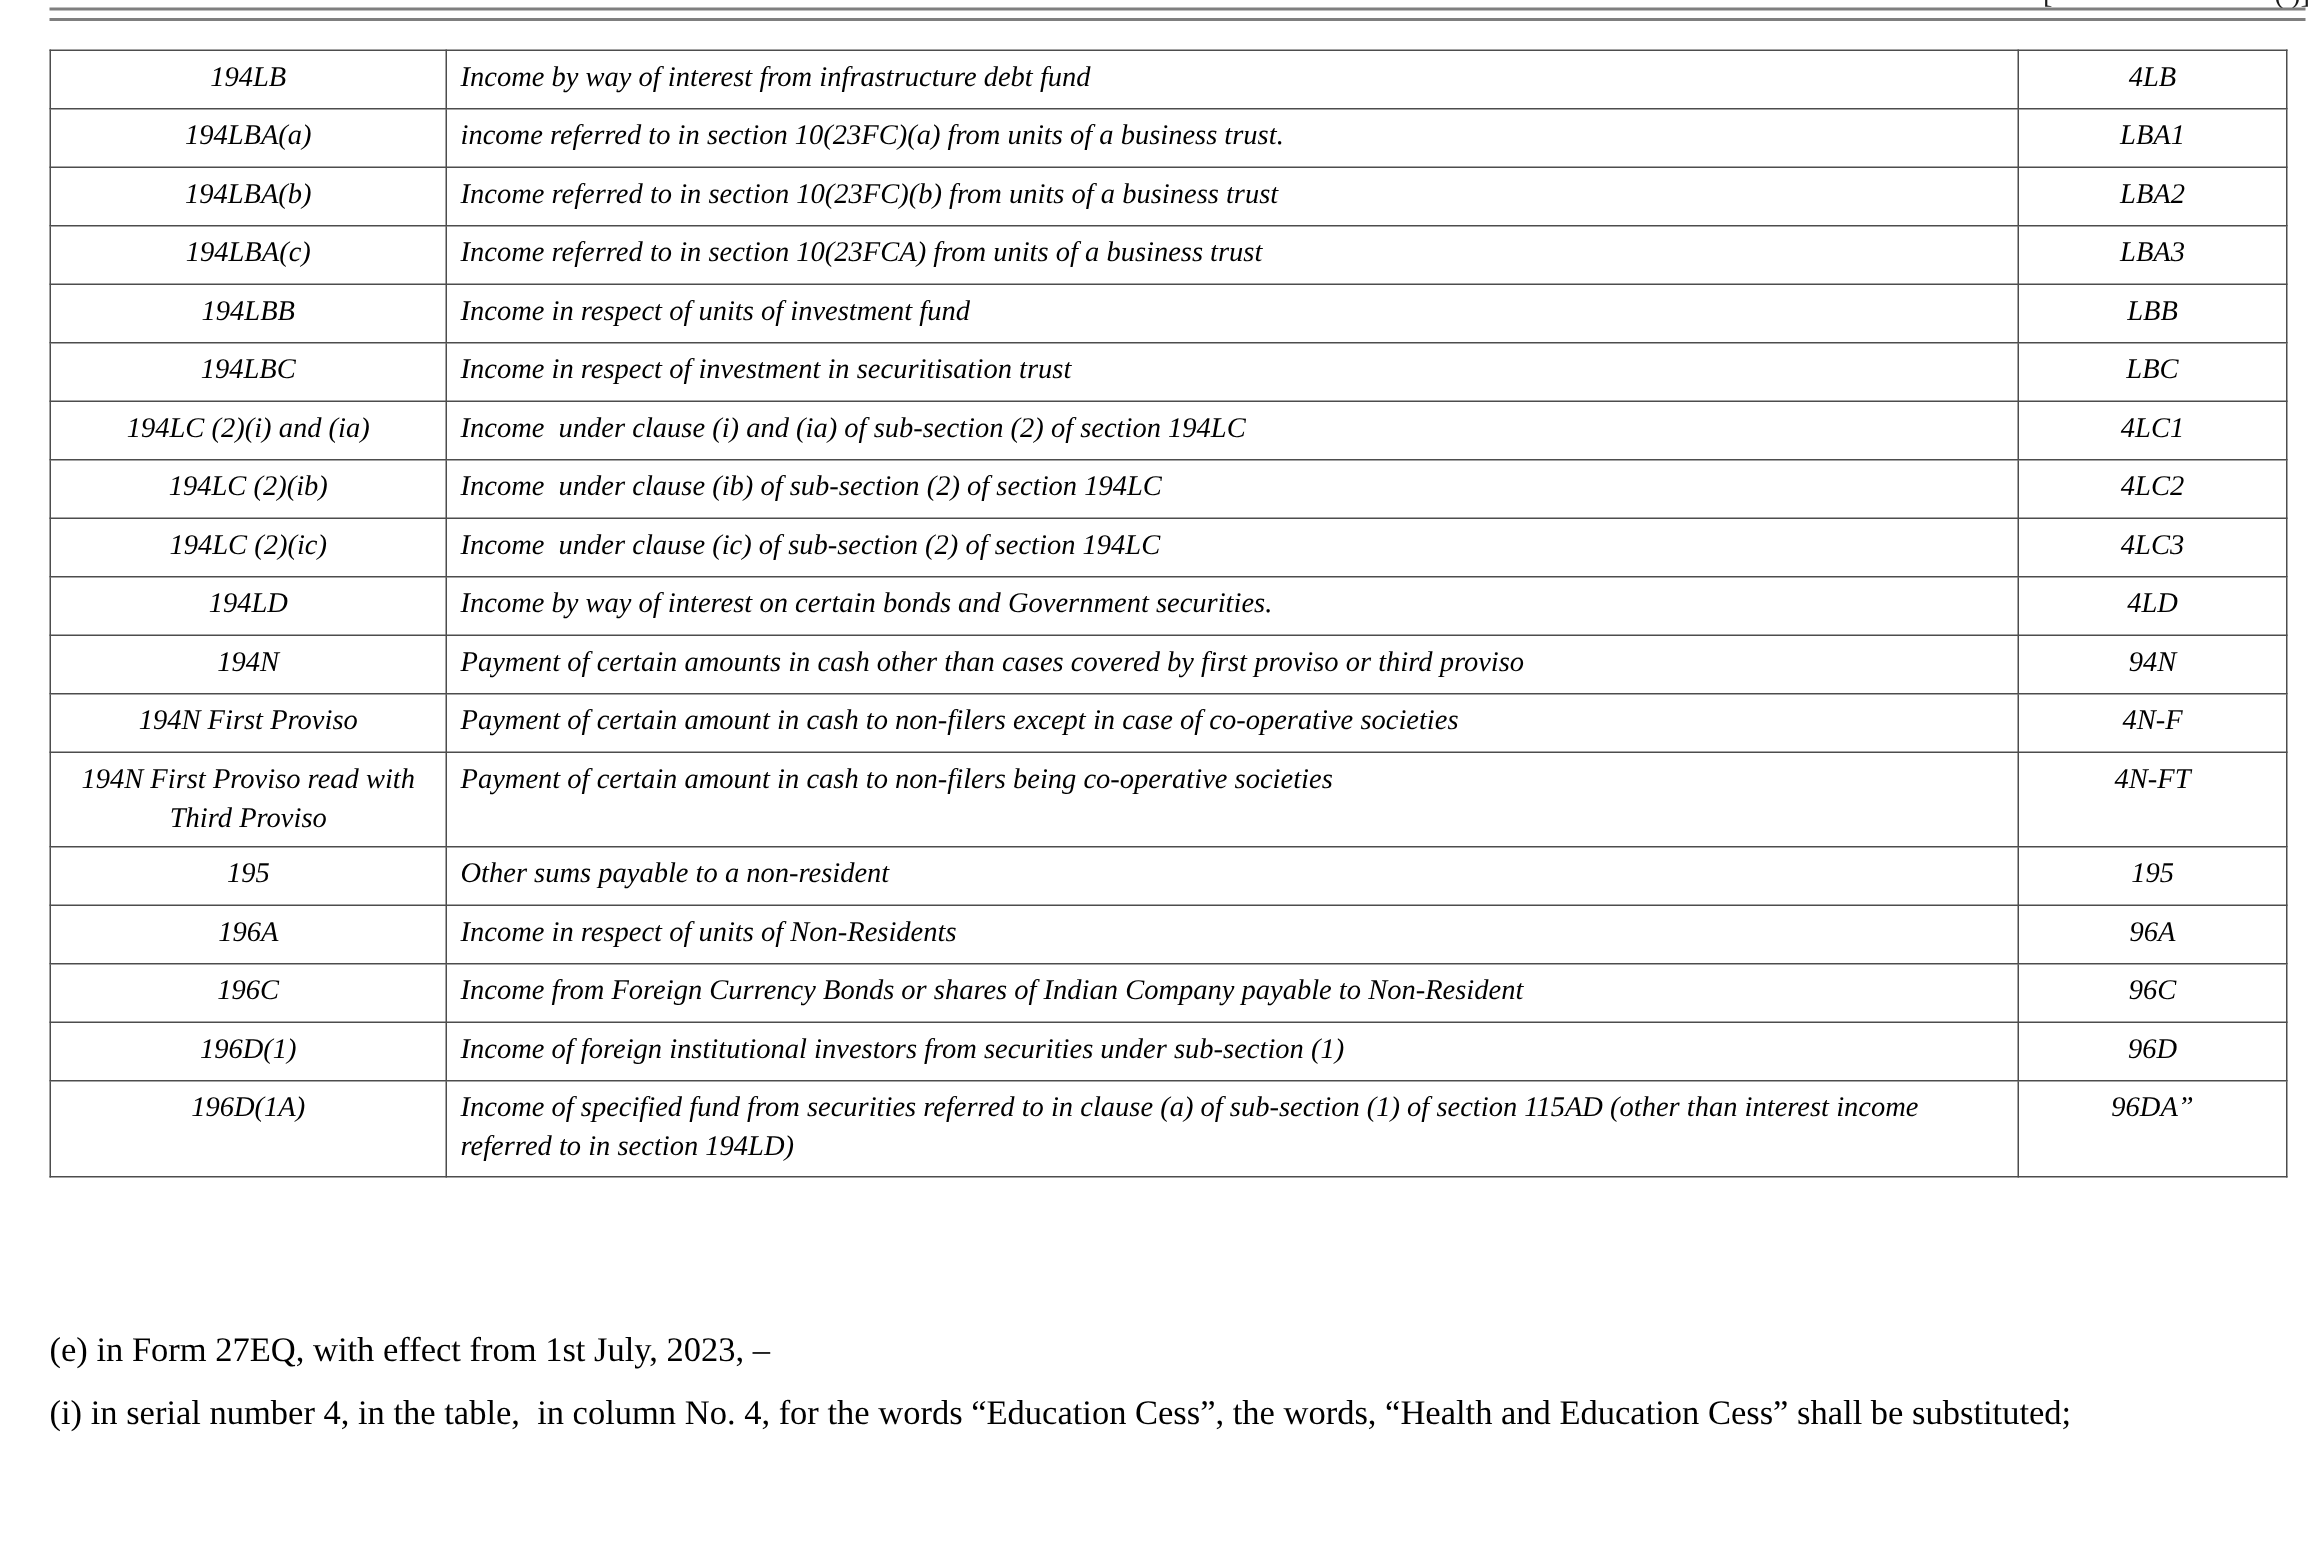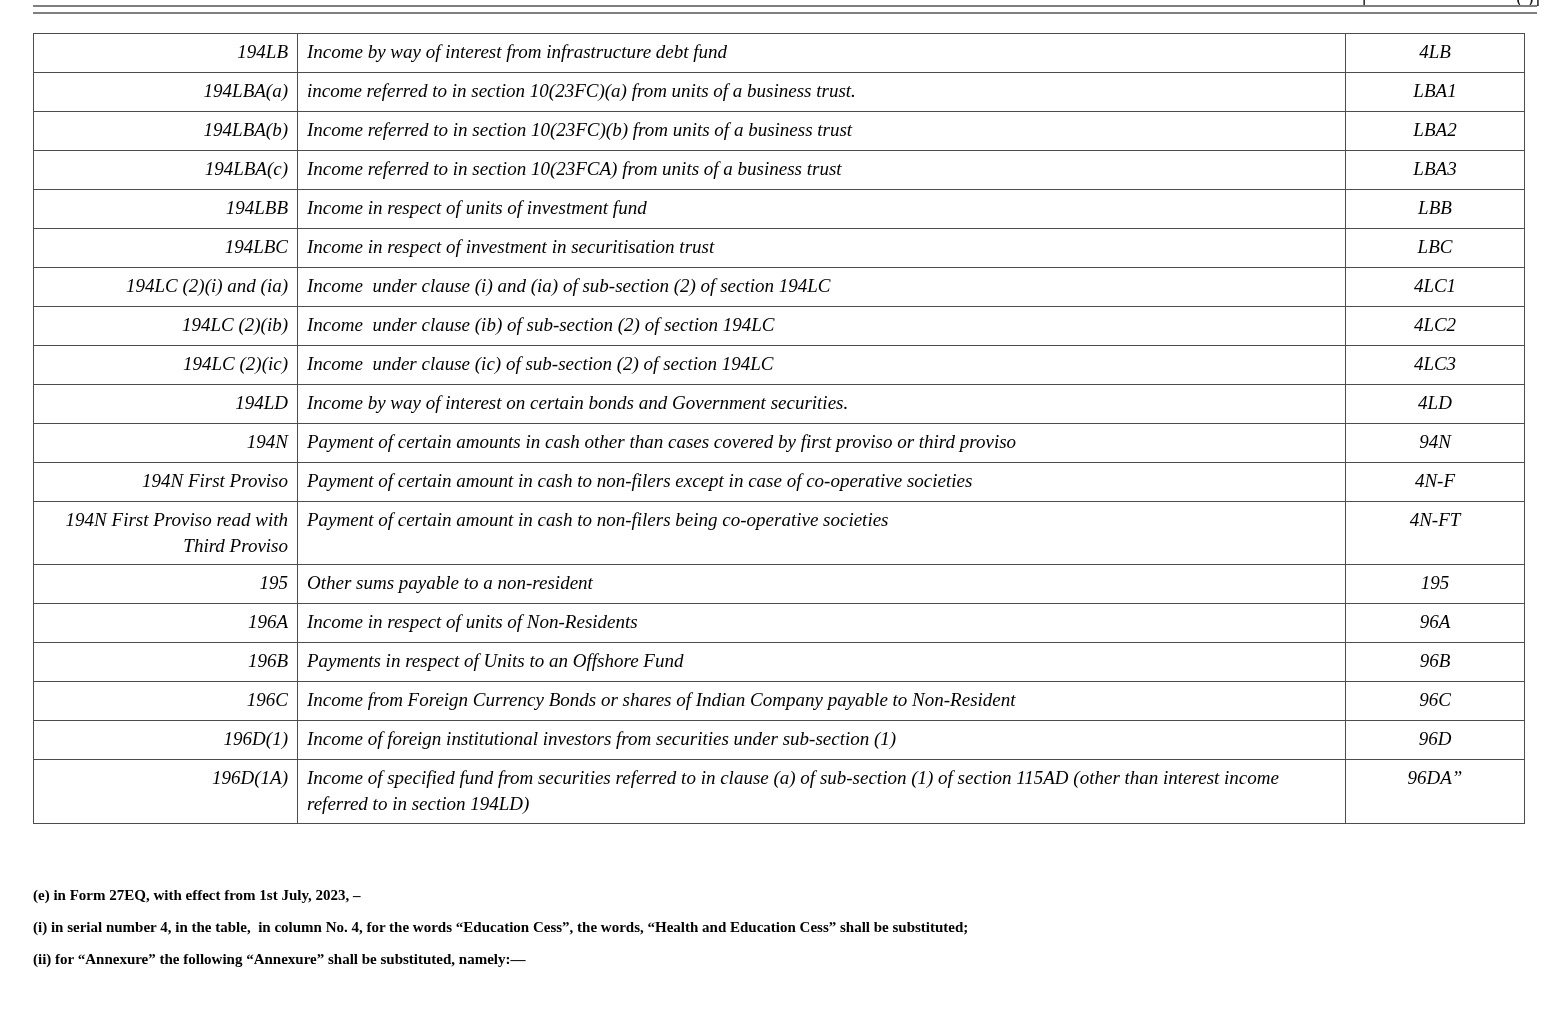--- a/index.html
+++ b/index.html
@@ -44,31 +44,30 @@
   table.tds-table td {
     border: 1.5px solid #4d4d4d;
     vertical-align: top;
     font-style: italic;
     font-size: 19px;
     line-height: 1.35;
     padding: 5px 9px 6px 9px;
     height: 39px;
     white-space: pre-wrap;
   }
-  td.col-section { width: 264px; text-align: right; padding-left: 6px; font-family: Liberation Serif, serif; }
+  td.col-section { width: 264px; text-align: center; padding-left: 6px; font-family: Liberation Serif, serif; }
   td.col-desc    { width: 1048px; text-align: left; padding-left: 12px; margin-top: 12px; }
   td.col-code    { width: 179px; text-align: center; padding-right: 8px; }
 
   
   .footer-text {
     position: absolute;
     left: 33px; top: 886px; width: 1490px;
-    font-size: 15px;
+    font-size: 23px;
     font-style: normal;
-    font-weight: bold;
   }
   .footer-text p {
     margin-bottom: 14px;
     white-space: pre-wrap;
     line-height: 1.2;
   }
 </style>
 </head>
 <body>
 
@@ -155,39 +154,33 @@
         <td class="col-section">195</td>
         <td class="col-desc">Other sums payable to a non-resident</td>
         <td class="col-code">195</td>
       </tr>
       <tr>
         <td class="col-section">196A</td>
         <td class="col-desc">Income in respect of units of Non-Residents</td>
         <td class="col-code">96A</td>
       </tr>
       <tr>
-        <td class="col-section">196B</td>
-        <td class="col-desc">Payments in respect of Units to an Offshore Fund</td>
-        <td class="col-code">96B</td>
-      </tr>
-      <tr>
         <td class="col-section">196C</td>
         <td class="col-desc">Income from Foreign Currency Bonds or shares of Indian Company payable to Non-Resident</td>
         <td class="col-code">96C</td>
       </tr>
       <tr>
         <td class="col-section">196D(1)</td>
         <td class="col-desc">Income of foreign institutional investors from securities under sub-section (1)</td>
         <td class="col-code">96D</td>
       </tr>
       <tr>
         <td class="col-section">196D(1A)</td>
         <td class="col-desc">Income of specified fund from securities referred to in clause (a) of sub-section (1) of section 115AD (other than interest income referred to in section 194LD)</td>
         <td class="col-code">96DA”</td>
       </tr>
     </tbody>
 </table>
 
 <div class="footer-text">
   <p>(e) in Form 27EQ, with effect from 1st July, 2023, –</p>
   <p>(i) in serial number 4, in the table,  in column No. 4, for the words “Education Cess”, the words, “Health and Education Cess” shall be substituted;</p>
-  <p>(ii) for “Annexure” the following “Annexure” shall be substituted, namely:—</p>
 </div>
 
 </body></html>

